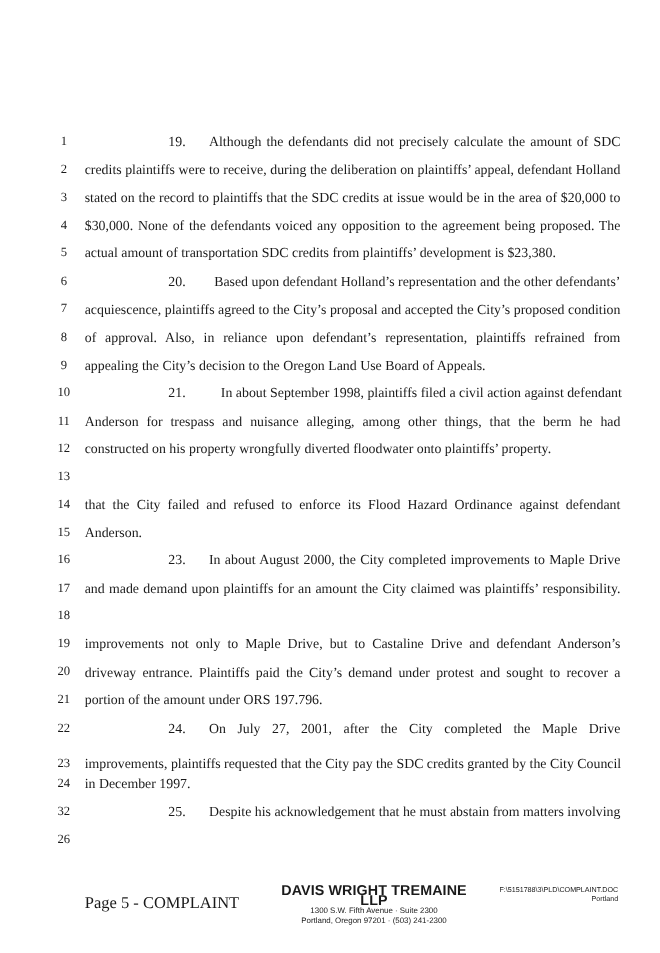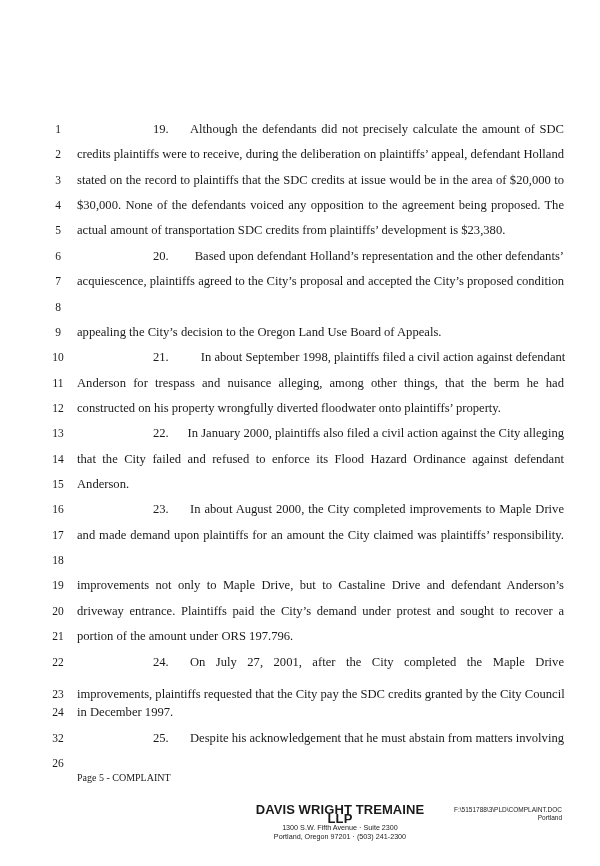--- a/index.html
+++ b/index.html
@@ -18,21 +18,21 @@
   }
   .txt {
     position: absolute; left: 77px; width: 487px; top: 0;
     text-align: justify; text-align-last: justify; white-space: nowrap;
   }
   .txt.last { text-align-last: left; }
   .txt.para { left: 153px; width: 411px; }
   .pnum { display: inline-block; width: 37px; }
   .txt.para .body { }
   .footer-left {
-    position: absolute; left: 77px; top: 772px; font-size: 10px;
+    position: absolute; left: 77px; top: 813px; font-size: 15px;
   }
   .firm {
     position: absolute; left: 250px; top: 805px; width: 180px; text-align: center;
     font-family: "Liberation Sans", "DejaVu Sans", sans-serif; line-height: 9px;
   }
   .firm .name { font-size: 13px; font-weight: bold; letter-spacing: 0.1px; }
   .firm .addr { font-size: 7.2px; }
   .fileref {
     position: absolute; left: 440px; top: 806px; width: 122px; text-align: right;
     font-family: "Liberation Sans", "DejaVu Sans", sans-serif; font-size: 6.5px; line-height: 8px;
@@ -72,20 +72,21 @@
           <span class="pnum">20.</span>
           <span class="body" style="flex: 1 1 0%; text-align: justify; text-align-last: justify;">Based upon defendant Holland’s representation and the other defendants’</span>
         </div>
       </div>
       <div class="line" style="top: 273.16px;">
         <span class="ln">7</span>
         <div class="txt">acquiescence, plaintiffs agreed to the City’s proposal and accepted the City’s proposed condition</div>
       </div>
       <div class="line" style="top: 298.52px;">
         <span class="ln">8</span>
+        <div class="txt">of approval.  Also, in reliance upon defendant’s representation, plaintiffs refrained from</div>
       </div>
       <div class="line" style="top: 323.88px;">
         <span class="ln">9</span>
         <div class="txt last">appealing the City’s decision to the Oregon Land Use Board of Appeals.</div>
       </div>
       <div class="line" style="top: 349.24px;">
         <span class="ln">10</span>
         <div class="txt para" style="display: flex; gap: 32px;">
           <span class="pnum">21.</span>
           <span class="body" style="flex: 1 1 0%; text-align: justify; text-align-last: justify;">In about September 1998, plaintiffs filed a civil action against defendant</span>
@@ -94,24 +95,20 @@
       <div class="line" style="top: 374.6px;">
         <span class="ln">11</span>
         <div class="txt">Anderson for trespass and nuisance alleging, among other things, that the berm he had</div>
       </div>
       <div class="line" style="top: 399.96px;">
         <span class="ln">12</span>
         <div class="txt last">constructed on his property wrongfully diverted floodwater onto plaintiffs’ property.</div>
       </div>
       <div class="line" style="top: 425.32px;">
         <span class="ln">13</span>
-        <div class="txt para" style="display: flex;">
-          <span class="pnum">22.</span>
-          <span class="body" style="flex: 1 1 0%; text-align: justify; text-align-last: justify;">In January 2000, plaintiffs also filed a civil action against the City alleging</span>
-        </div>
       </div>
       <div class="line" style="top: 450.68px;">
         <span class="ln">14</span>
         <div class="txt">that the City failed and refused to enforce its Flood Hazard Ordinance against defendant</div>
       </div>
       <div class="line" style="top: 476.04px;">
         <span class="ln">15</span>
         <div class="txt last">Anderson.</div>
       </div>
       <div class="line" style="top: 501.4px;">

